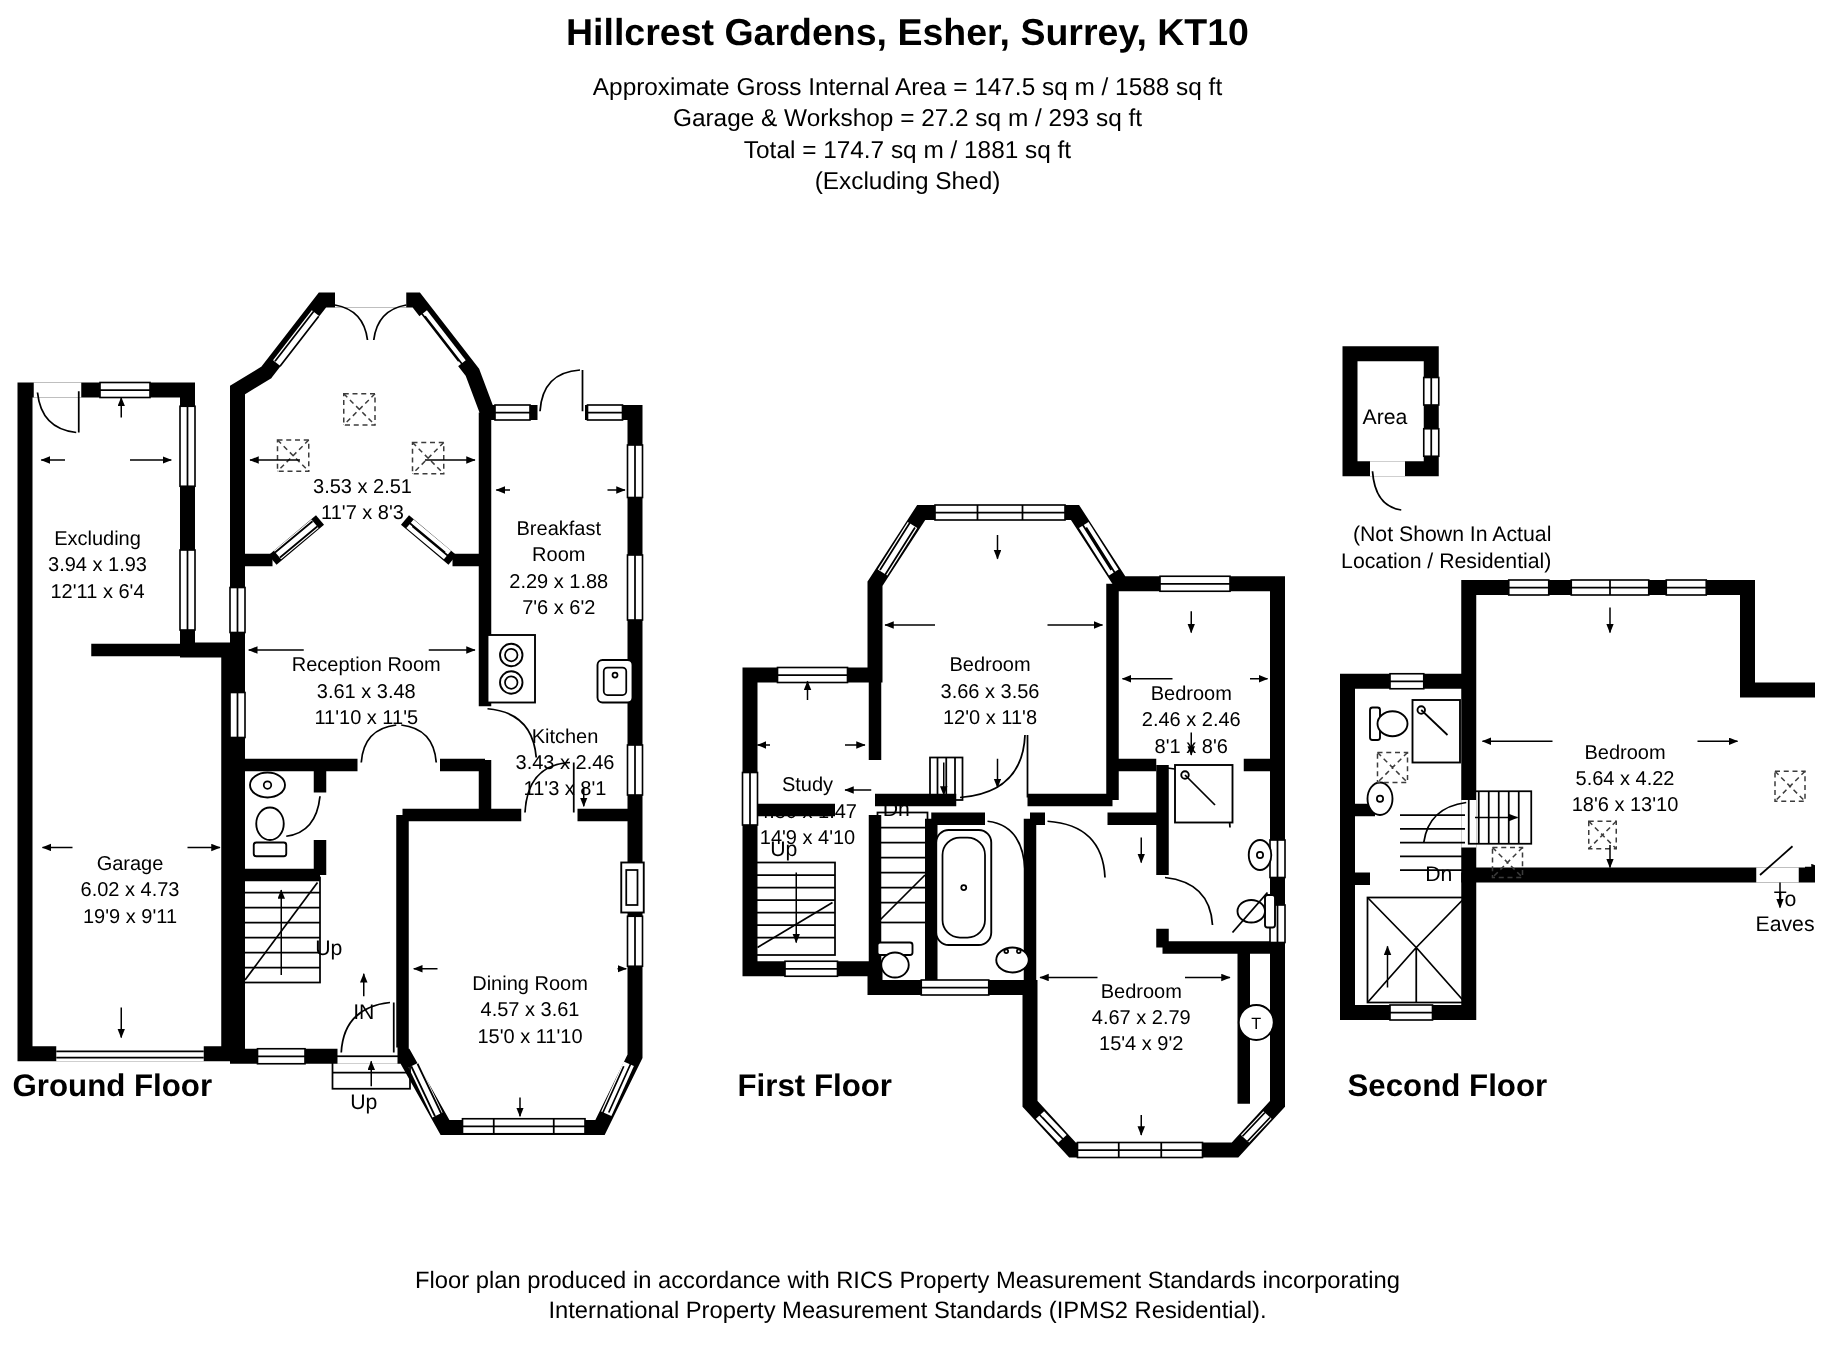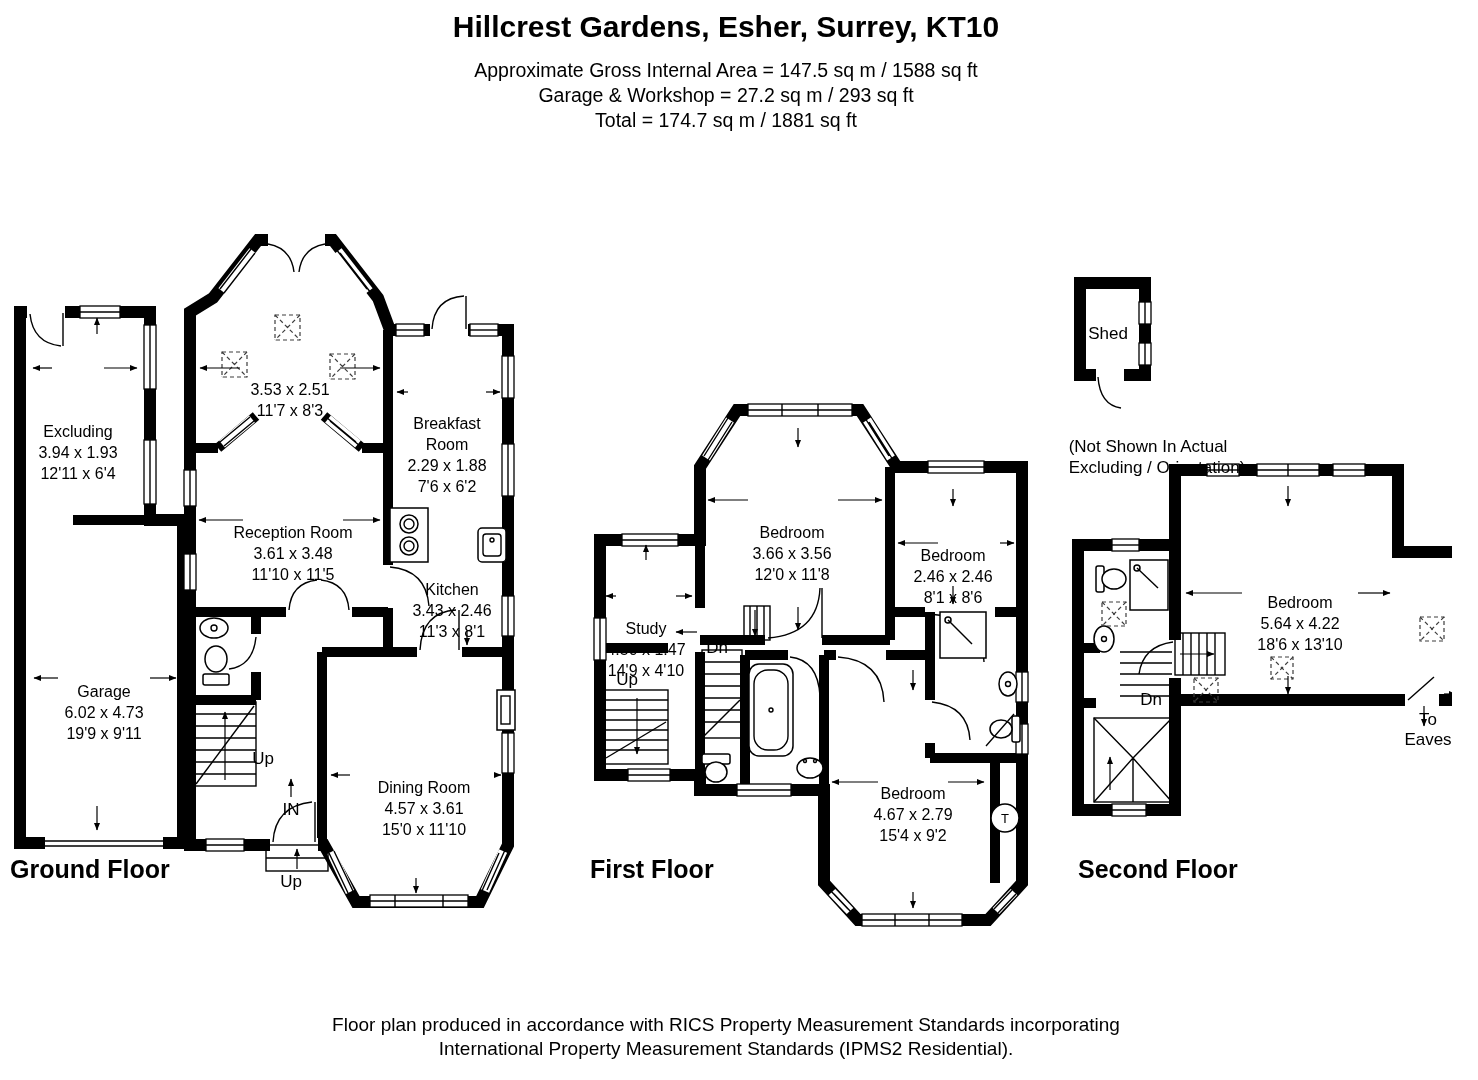--- a/index.html
+++ b/index.html
@@ -21,22 +21,22 @@
   .main-title{top:10px;font-size:30px;font-weight:bold;}
   .sub{font-size:19.5px;}
   .floor-title{position:absolute;font-size:25px;font-weight:bold;}
   .rl{position:absolute;transform:translateX(-50%);text-align:center;
       font-size:16px;line-height:21px;white-space:nowrap;margin-top:35px;}
   .rl .wrapname{white-space:normal;width:92px;margin:0 auto;}
   .sm{position:absolute;transform:translateX(-50%);text-align:center;
       font-size:17px;line-height:20px;white-space:nowrap;}
   .sm.wrap{white-space:normal;width:62px;}
   .tank-letter{position:absolute;transform:translateX(-50%);font-size:13px;}
-  .note{position:absolute;transform:translateX(-50%);text-align:left;
-        font-size:17px;line-height:21px;white-space:nowrap;margin-top:19px;}
+  .note{position:absolute;transform:translateX(-50%);text-align:right;
+        font-size:17px;line-height:21px;white-space:nowrap;}
   .ftr{font-size:19px;line-height:24px;margin-top:12px;}
 </style>
 </head>
 <body>
 
 <div class="page">
 
   <svg class="plan-svg" viewBox="0 0 1478 1080" xmlns="http://www.w3.org/2000/svg">
     <defs>
       <marker id="ah" viewBox="0 0 8 8" markerWidth="8" markerHeight="8" refX="7" refY="3" orient="auto" markerUnits="userSpaceOnUse">
@@ -389,20 +389,21 @@
         <path class="ar" d="M 1424,706 L 1424,726"></path>
         <path class="ar" d="M 1444,694 L 1456,694"></path>
       </g>
     </g>
   </svg>
 
   <div class="ctr main-title">Hillcrest Gardens, Esher, Surrey, KT10</div>
   <div class="ctr sub" style="top:59px">Approximate Gross Internal Area = 147.5 sq m / 1588 sq ft</div>
   <div class="ctr sub" style="top:84px">Garage &amp; Workshop = 27.2 sq m / 293 sq ft</div>
   <div class="ctr sub" style="top:109px">Total = 174.7 sq m / 1881 sq ft</div>
+  <div class="ctr sub" style="top:134px">(Excluding Shed)</div>
 
   <div class="rl" style="left:78px;top:386px">
     <div>Excluding</div>
     <div>3.94 x 1.93</div>
     <div>12'11 x 6'4</div>
   </div>
   <div class="rl" style="left:104px;top:646px">
     <div>Garage</div>
     <div>6.02 x 4.73</div>
     <div>19'9 x 9'11</div>
@@ -454,24 +455,24 @@
   <div class="rl" style="left:913px;top:748px">
     <div>Bedroom</div>
     <div>4.67 x 2.79</div>
     <div>15'4 x 9'2</div>
   </div>
   <div class="sm" style="left:717px;top:638px">Dn</div>
   <div class="sm" style="left:627px;top:670px">Up</div>
   <div class="tank-letter" style="left:1005px;top:811px">T</div>
   <div class="floor-title" style="left:590px;top:855px">First Floor</div>
 
-  <div class="sm" style="left:1108px;top:324px">Shed</div>
+  <div class="sm" style="left:1108px;top:324px">Area</div>
   <div class="note" style="left:1157px;top:417px">
     <div>(Not Shown In Actual</div>
-    <div>Excluding / Orientation)</div>
+    <div>Location / Residential)</div>
   </div>
   <div class="rl" style="left:1300px;top:557px">
     <div>Bedroom</div>
     <div>5.64 x 4.22</div>
     <div>18'6 x 13'10</div>
   </div>
   <div class="sm" style="left:1151px;top:690px">Dn</div>
   <div class="sm wrap" style="left:1428px;top:710px">To Eaves</div>
   <div class="floor-title" style="left:1078px;top:855px">Second Floor</div>
 

